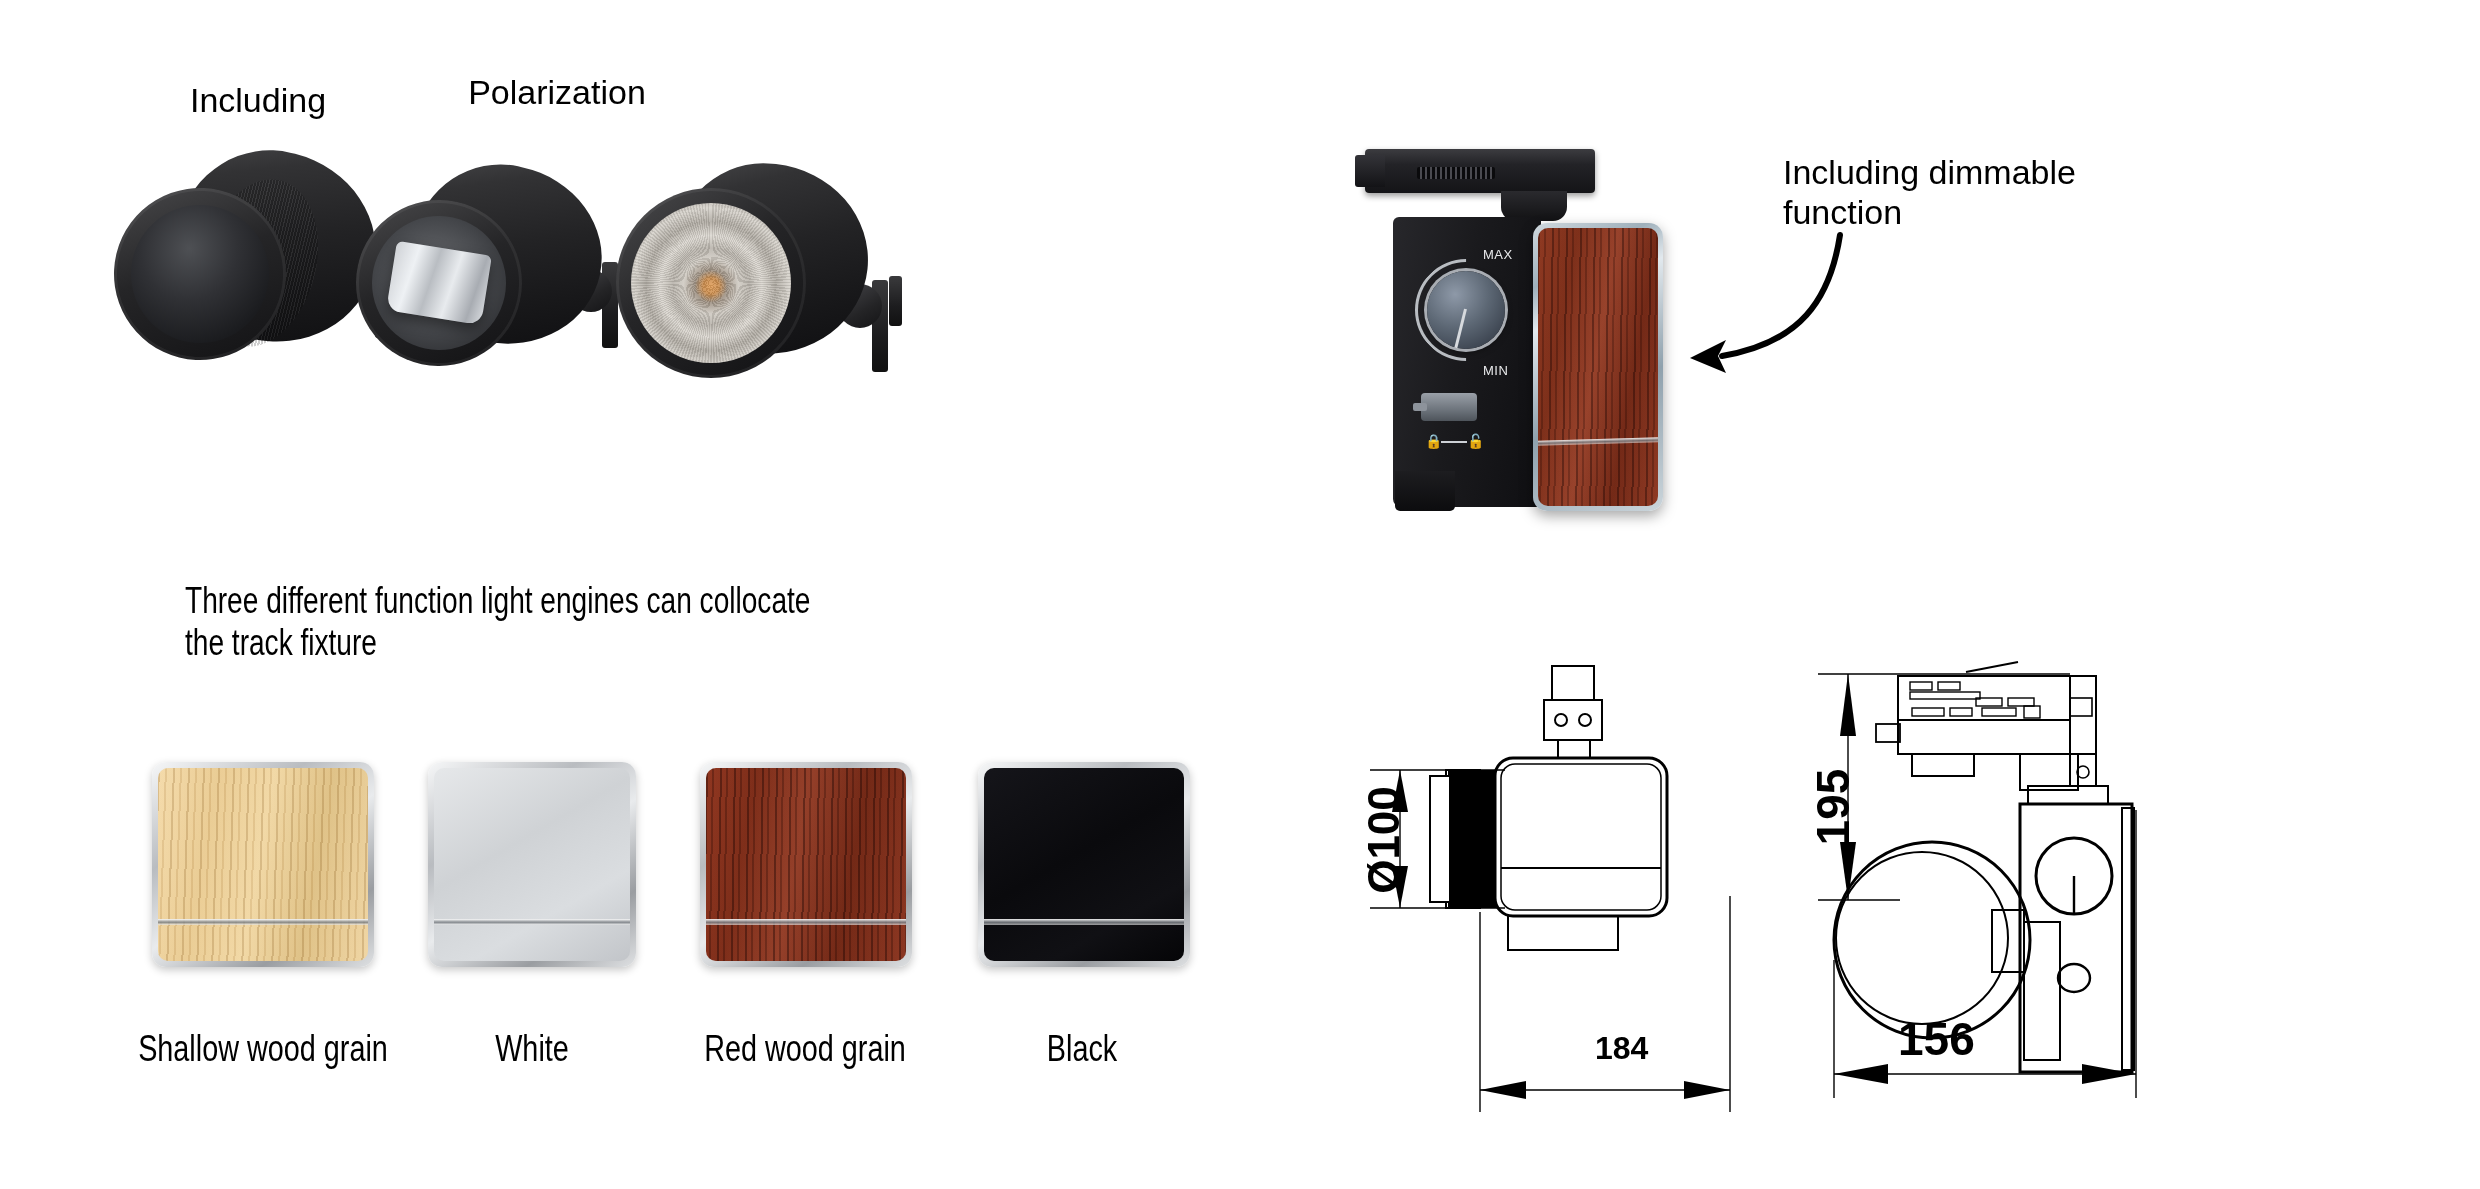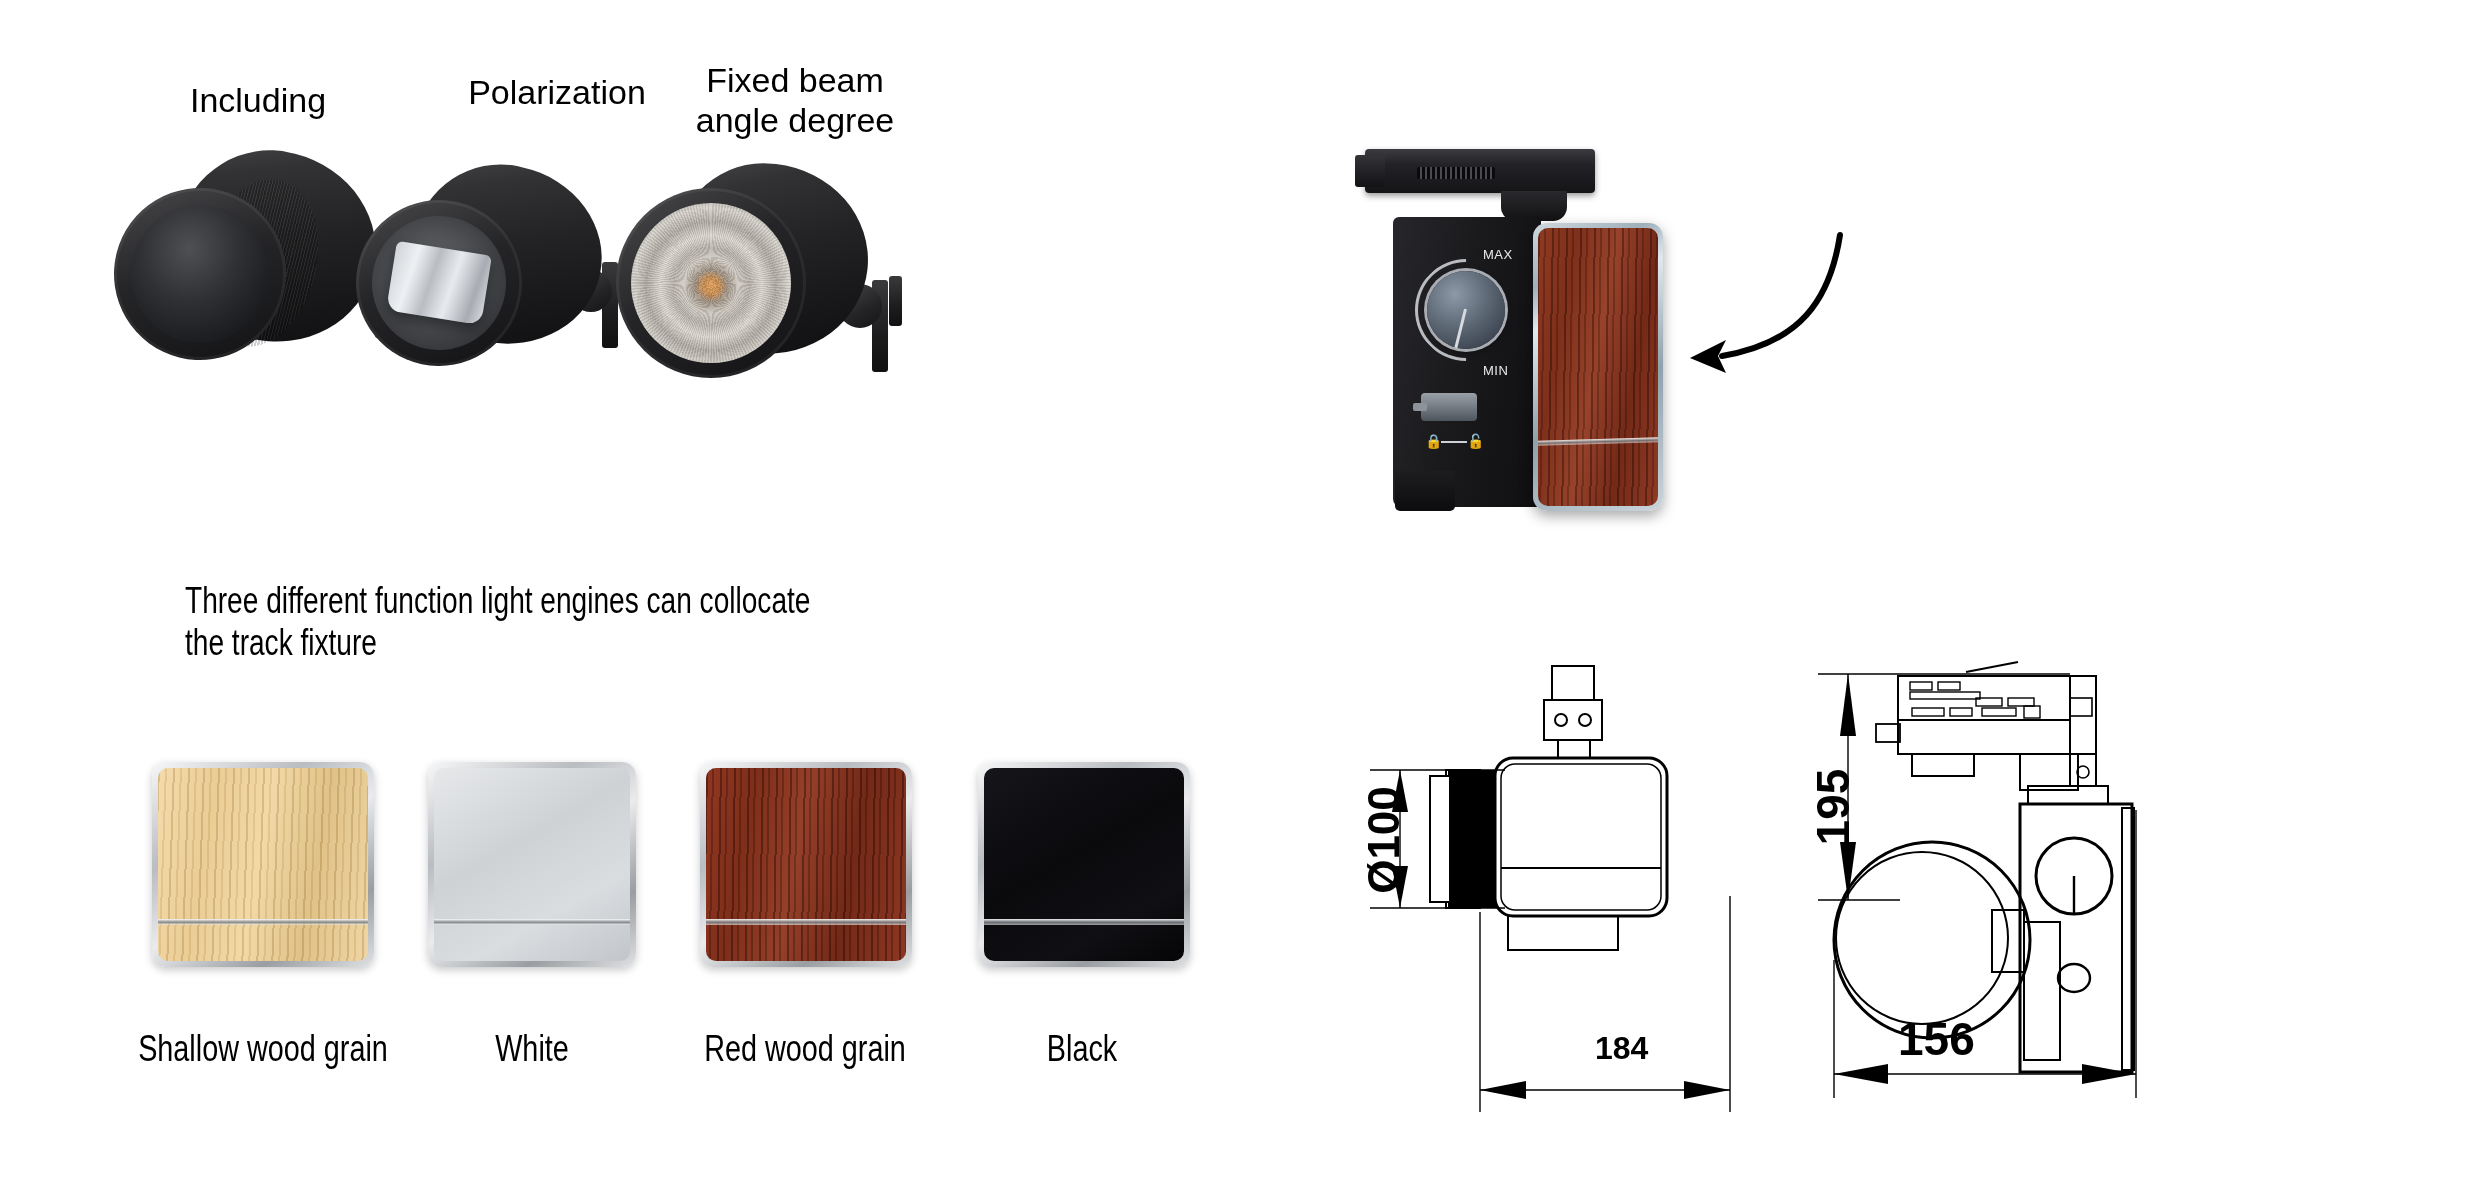--- a/index.html
+++ b/index.html
@@ -247,22 +247,20 @@
       <div class="eng-body" style="left:62px; top:6px; width:196px; height:190px; transform:rotate(6deg);"></div>
       <div class="eng-ring" style="left:6px; top:30px; width:190px; height:190px;"></div>
       <div class="eng-lensbeam" style="left:21px; top:45px; width:160px; height:160px;">
         <div class="beam-ridges"></div>
       </div>
     </div>
   </div>
 
   <div class="lbl lbl-wide" style="left:258px; top:80px; text-align:center; width:160px; transform:translateX(-50%);">Including</div>
   <div class="lbl lbl-wide" style="left:557px; top:72px; text-align:center; width:210px; transform:translateX(-50%);">Polarization</div>
-  <div class="lbl lbl-wide" style="left:795px; top:60px; text-align:center; width:250px; transform:translateX(-50%);">Fixed beam
-angle degree</div>
 
   <div class="lbl lbl-narrow" style="left:185px; top:580px; width:1000px;">Three different function light engines can collocate
  the track fixture</div>
 
   <div class="swatch-wrap" style="left:152px; top:762px; width:222px; height:205px;">
     <div class="swatch">
       <div class="swatch-face">
         <div class="grain-light"></div>
         <div class="swatch-split"></div>
       </div>
@@ -317,20 +315,22 @@
     <div class="pr" id="pr-lock-arrow"></div>
     <div class="pr pr-lock" id="pr-lock-open">🔓</div>
     <div class="pr" id="pr-foot"></div>
     <div class="pr" id="pr-panel">
       <div id="pr-panel-face">
         <div id="pr-panel-split"></div>
       </div>
     </div>
   </div>
 
+  <div class="lbl lbl-wide" style="left:1783px; top:152px; width:420px;">Including dimmable
+function</div>
 
   <div class="dwg" style="left:1660px; top:225px;">
     <svg width="360" height="200" viewBox="0 0 360 200">
       <path d="M 180 10 C 170 75, 140 118, 62 131" fill="none" stroke="#000" stroke-width="6" stroke-linecap="round"></path>
       <path d="M 66 115 L 30 133 L 66 148 L 58 131 Z" fill="#000"></path>
     </svg>
   </div>
 
   <div class="dwg" style="left:1330px; top:660px;">
     <svg width="520" height="460" viewBox="0 0 520 460">

